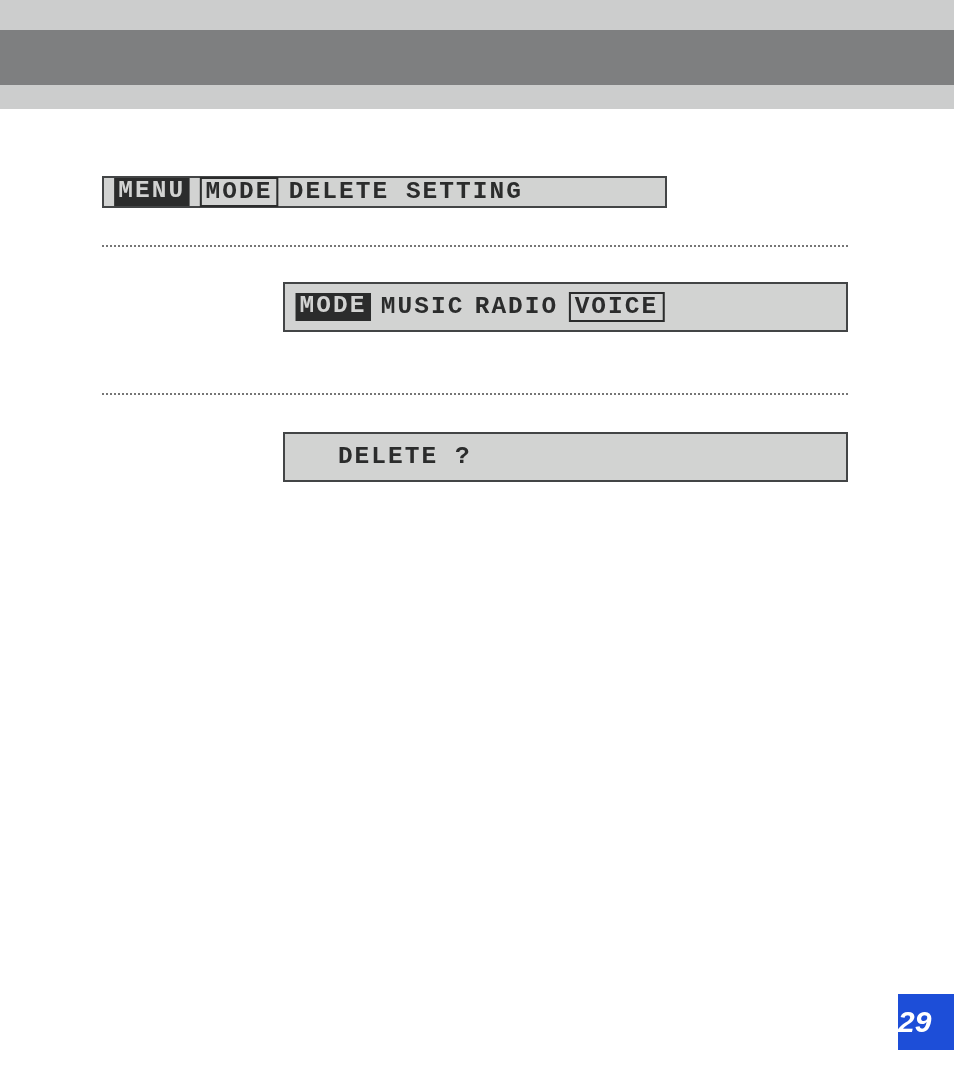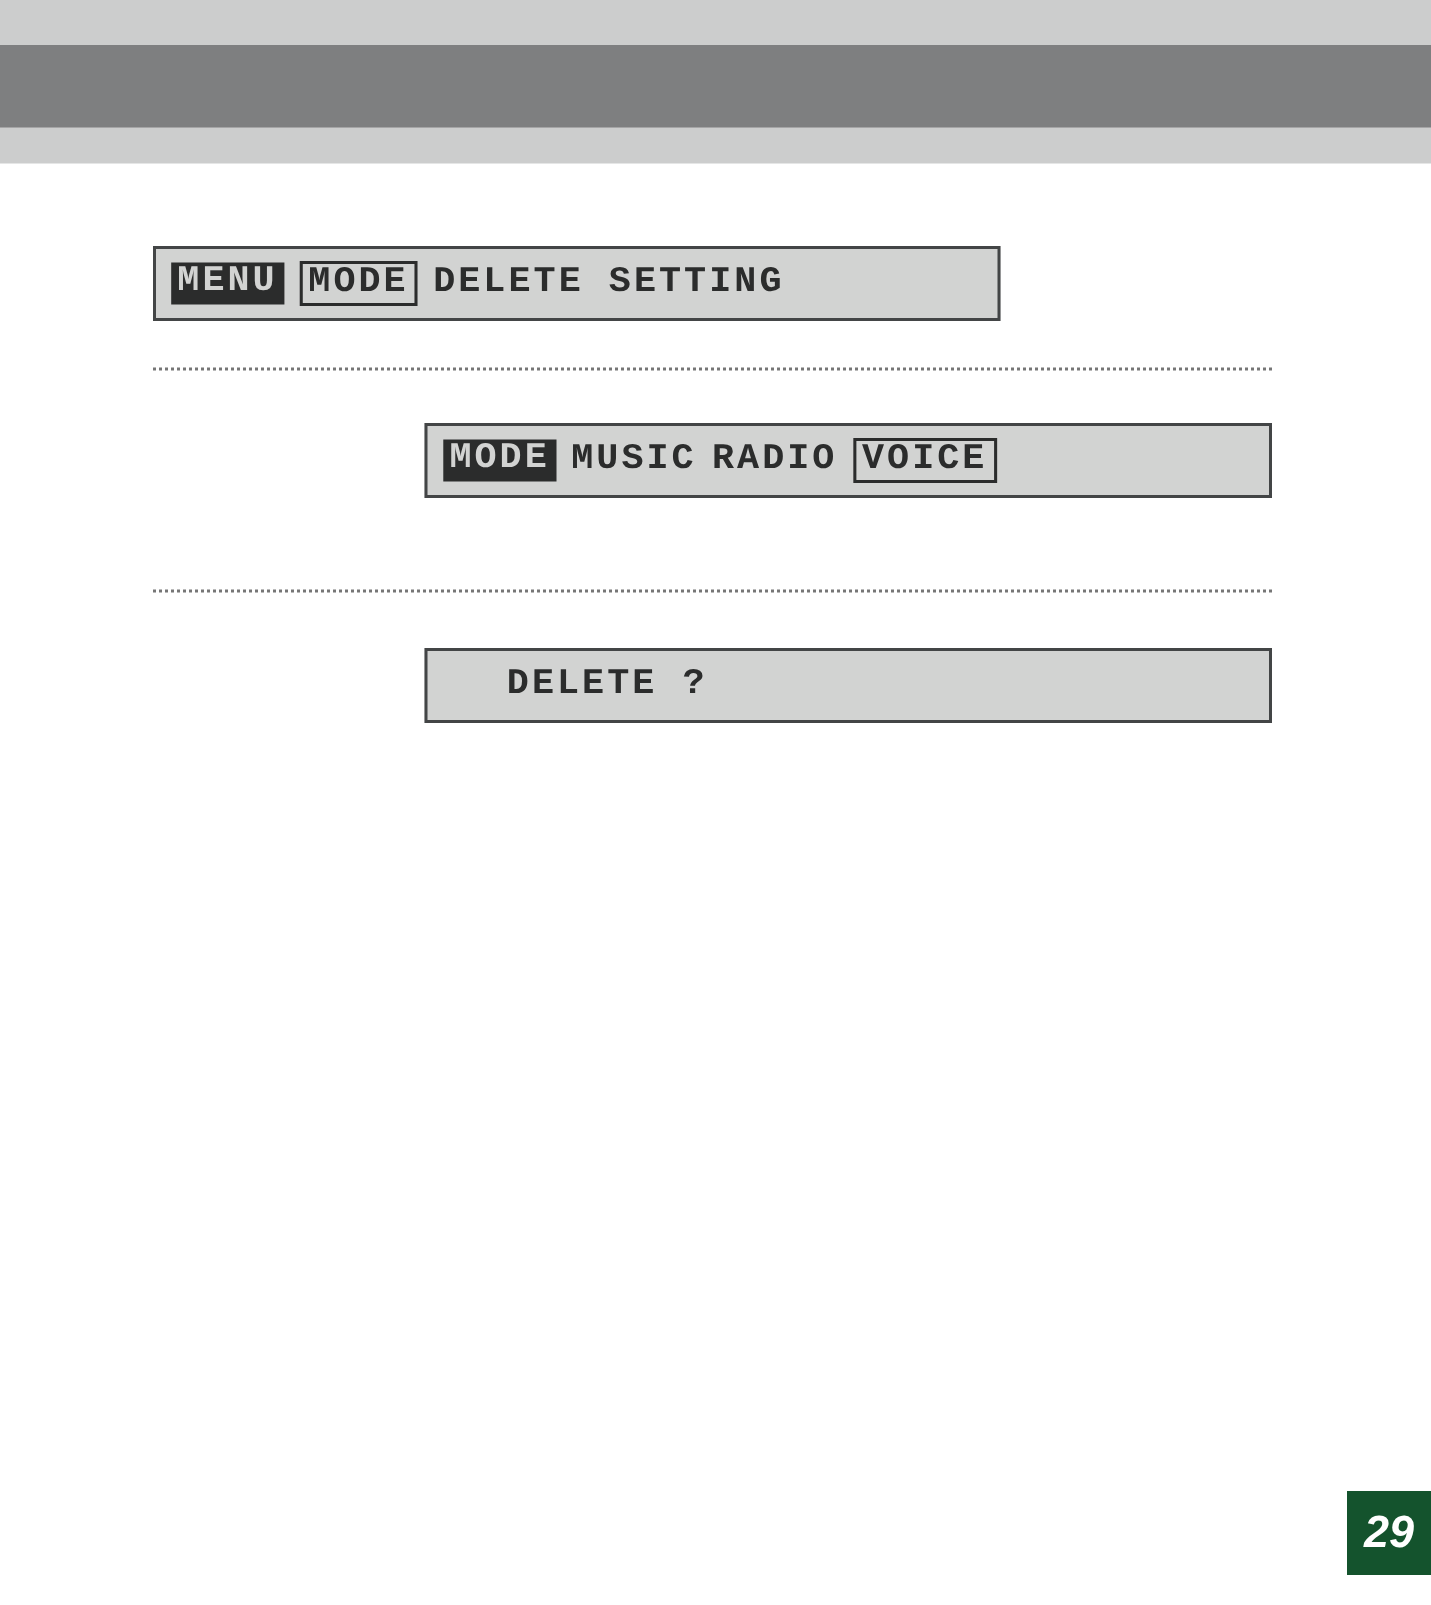--- a/index.html
+++ b/index.html
@@ -77,43 +77,43 @@
     left: 102px;
     width: 746px;
     border-top: 2px dotted #767676;
     height: 0;
   }
   .page-tab {
     position: absolute;
     right: 0;
     width: 56px;
     height: 56px;
-    background: #14532d;
+    background: #1d4ed8;
     display: flex;
     align-items: center;
-    justify-content: center;
+    justify-content: flex-start;
   }
   .page-num {
     color: #ffffff;
     font-family: Arial, Helvetica, sans-serif;
     font-size: 30px;
     font-weight: 700;
     font-style: italic;
   }
 </style>
 </head>
 <body>
 
 <div class="top-band">
   <div class="top-band-inner"></div>
 </div>
 
 <div class="content">
 
-  <div class="lcd" style="left:102px; top:55px; width:565px; height:50px;">
+  <div class="lcd" style="left:102px; top:67px; width:565px; height:32px;">
     <div class="lcd-inner">
       <span class="inv">MENU</span>
       <span class="box">MODE</span>
       <span class="plain">DELETE SETTING</span>
     </div>
   </div>
 
   <div class="dotted-sep" style="top:136px;"></div>
 
   <div class="lcd" style="left:283px; top:173px; width:565px; height:50px;">

